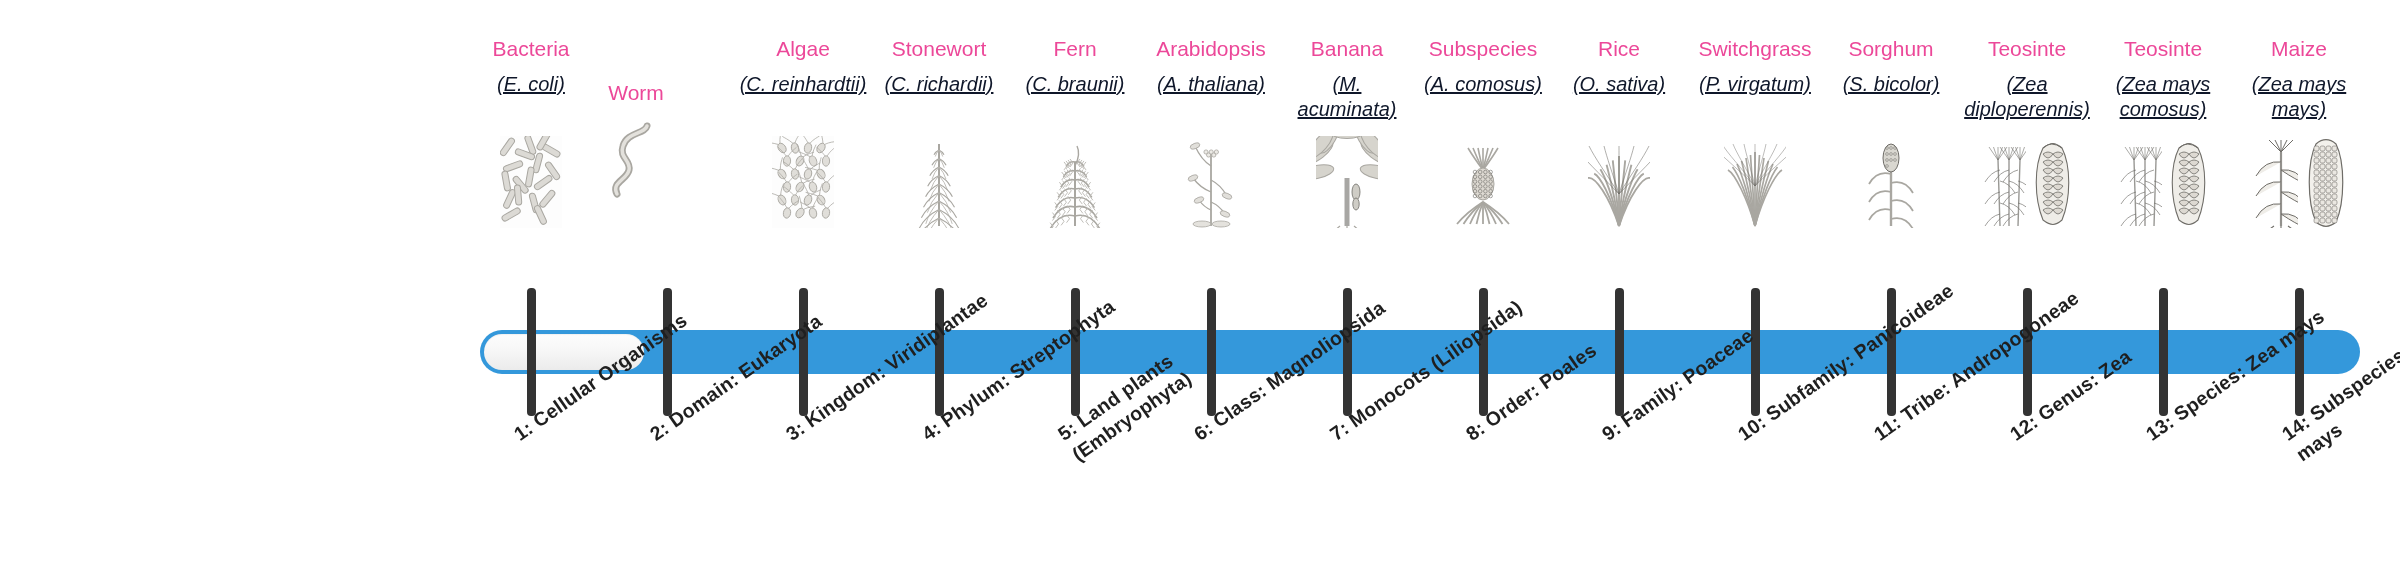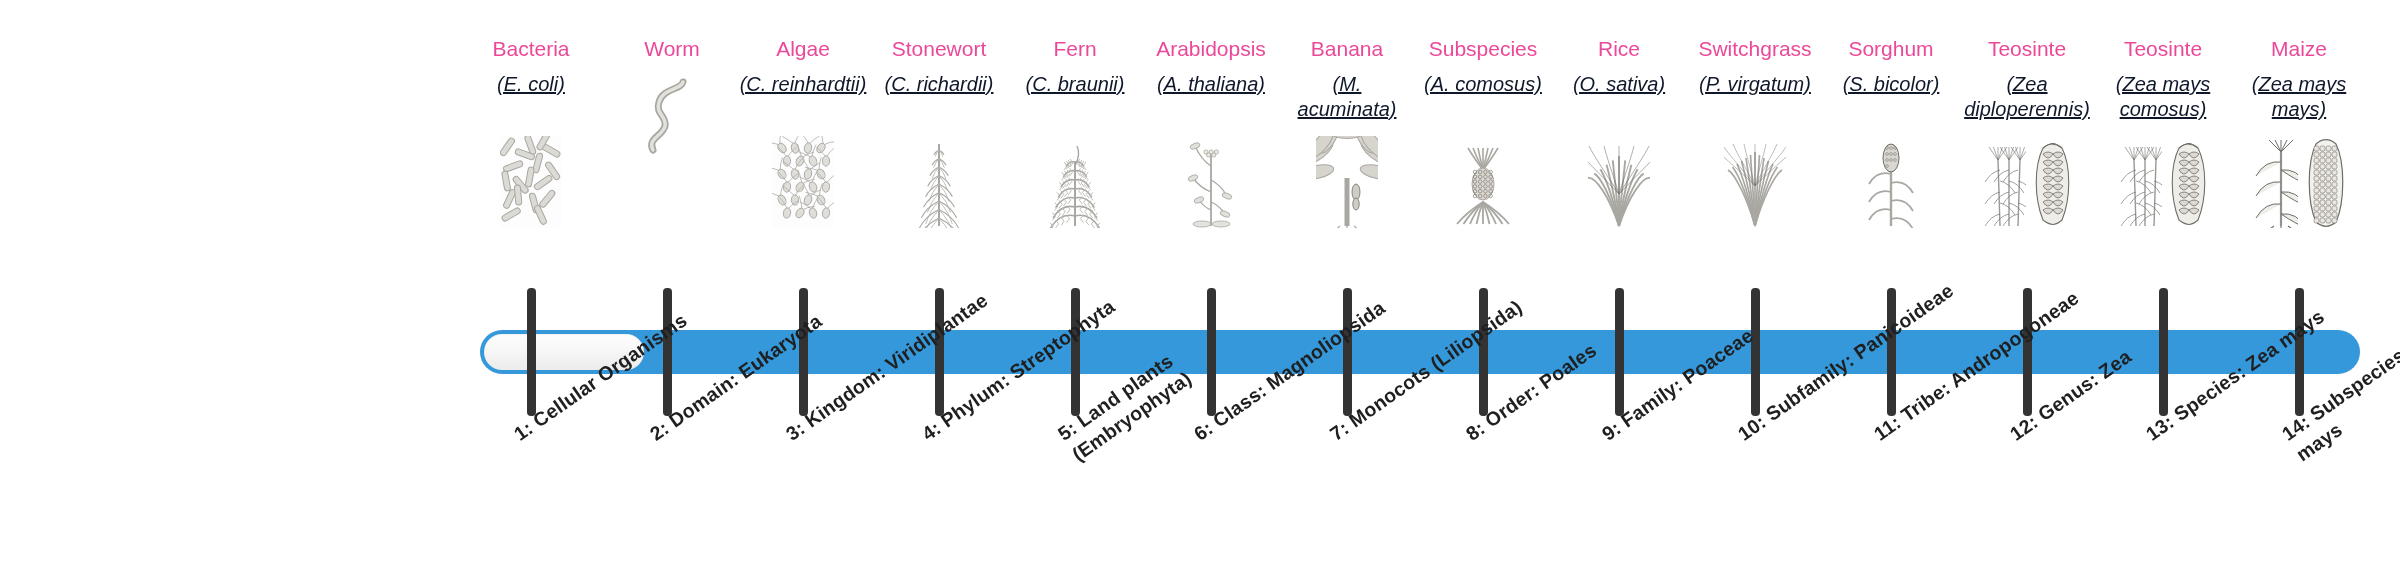--- a/index.html
+++ b/index.html
@@ -192,21 +192,21 @@
             </g>
             <g transform="translate(18,58) rotate(-5)">
               <rect x="-3" y="-9" width="6" height="20" rx="3" fill="#dcdad5" stroke="#a9a7a1" stroke-width="1"></rect>
             </g>
             <g transform="translate(44,4) rotate(30)">
               <rect x="-3" y="-9" width="6" height="20" rx="3" fill="#dcdad5" stroke="#a9a7a1" stroke-width="1"></rect>
             </g>
           </svg>
         </div>
       </div>
-      <div class="species-col" style="left: 606px;">
+      <div class="species-col" style="left: 570px; margin-top: 44px;">
         <div class="common-name">Worm</div>
         <div class="organism-art">
           <svg width="62" height="92" viewBox="0 0 62 92">
             <path d="M12 80 C 6 68, 22 66, 24 56 C 26 46, 14 44, 18 32 C 22 18, 40 20, 42 12" fill="none" stroke="#a9a7a1" stroke-width="7" stroke-linecap="round"></path>
             <path d="M12 80 C 6 68, 22 66, 24 56 C 26 46, 14 44, 18 32 C 22 18, 40 20, 42 12" fill="none" stroke="#e3e1dc" stroke-width="3.5" stroke-linecap="round"></path>
           </svg>
         </div>
       </div>
       <div class="species-col" style="left: 737px;">
         <div class="common-name">Algae</div>

